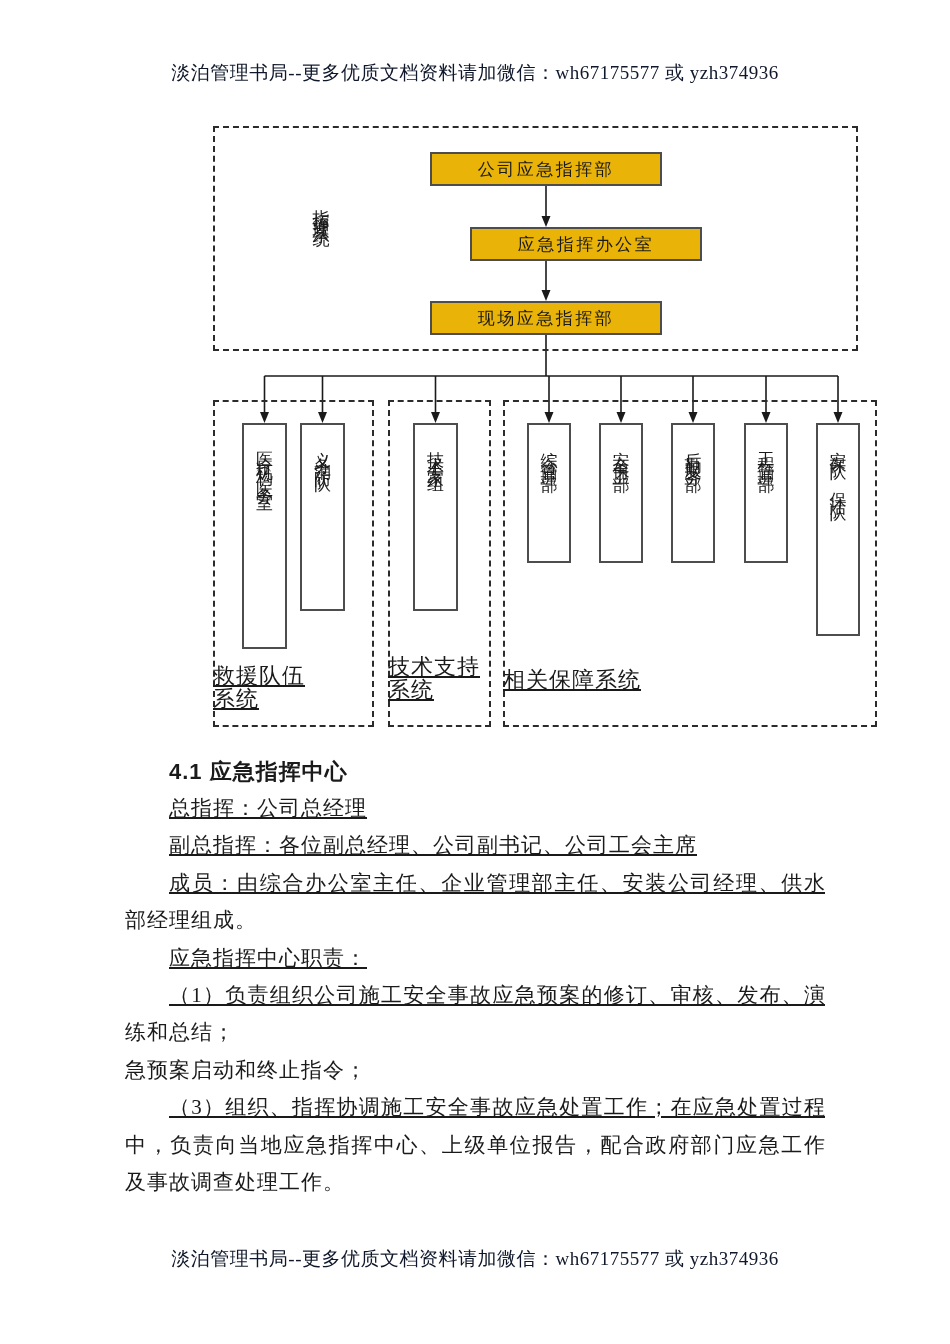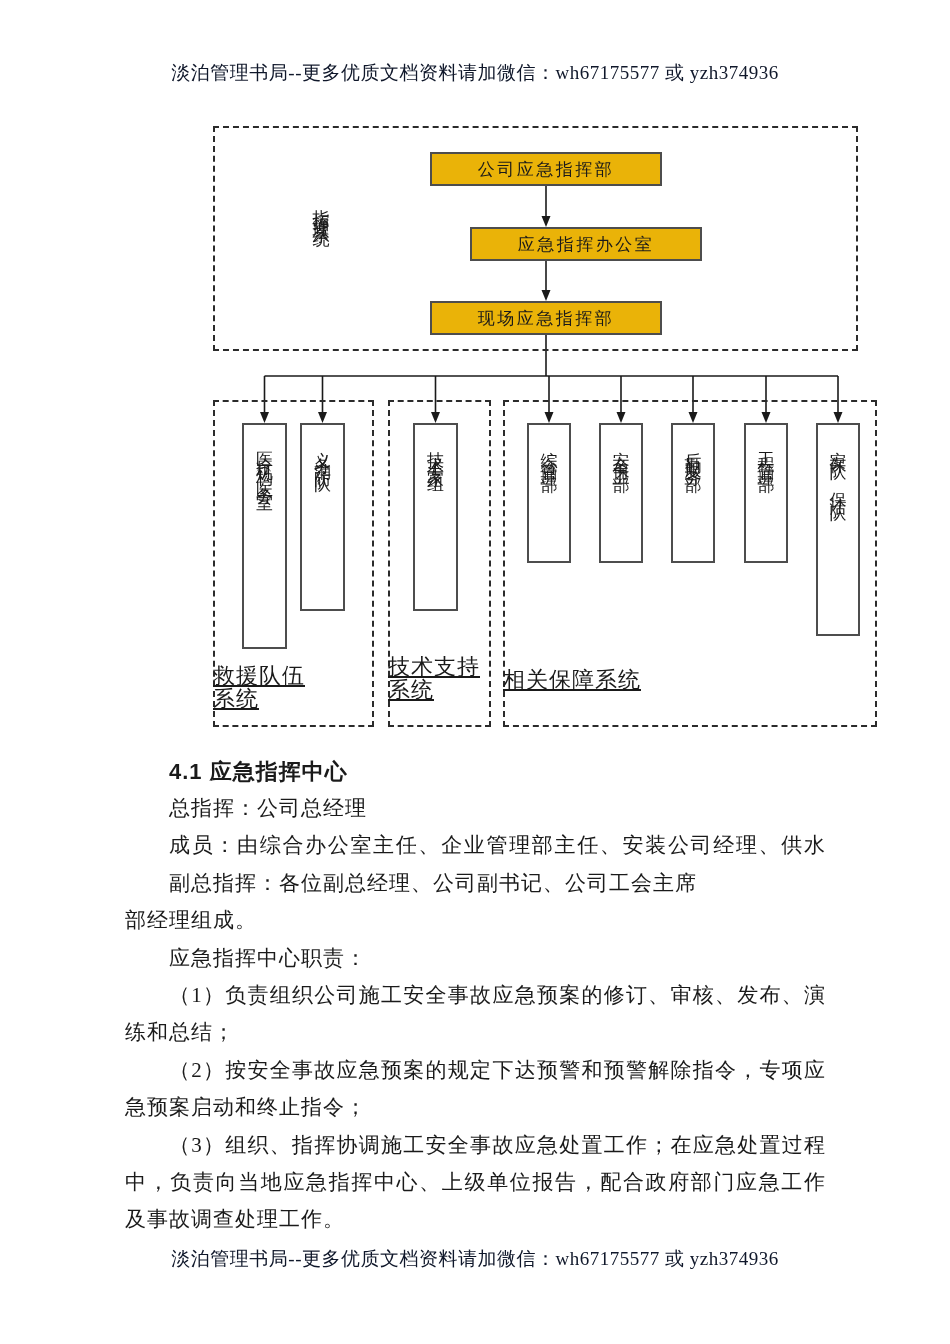--- a/index.html
+++ b/index.html
@@ -25,21 +25,21 @@
   .vside>span{writing-mode:vertical-rl;text-orientation:mixed;font-size:17px;letter-spacing:4px;line-height:1;}
   .group-label{position:absolute;text-align:left;font-size:22px;line-height:23px;letter-spacing:1px;text-decoration:underline;}
 
   
   .sec-heading{position:absolute;left:125px;top:753px;width:700px;height:37px;line-height:37px;
                font-family:"Liberation Sans","DejaVu Sans",sans-serif;
                font-weight:bold;font-size:22px;text-indent:44px;letter-spacing:1px;}
   .body-lines{position:absolute;left:125px;top:790px;width:700px;}
   .bl{height:37.4px;line-height:37.4px;font-size:21px;letter-spacing:1px;white-space:nowrap;}
   .bl.just{white-space:normal;text-align:justify;text-align-last:justify;letter-spacing:0;}
-  .bl.ind{text-indent:44px;}
+  .bl.ind{text-indent:44px;text-decoration:underline;}
 </style>
 </head>
 <body>
 
 <div class="page">
 
   <div class="watermark wm-top">淡泊管理书局--更多优质文档资料请加微信：wh67175577 或 yzh374936</div>
 
   <div class="diagram">
 
@@ -128,27 +128,26 @@
     <div class="group-label" style="left:503px;top:668px;width:374px;">
       <div>相关保障系统</div>
     </div>
 
   </div>
 
   <div class="sec-heading">4.1 应急指挥中心</div>
 
   <div class="body-lines">
     <div class="bl ind">总指挥：公司总经理</div>
+    <div class="bl ind">副总指挥：各位副总经理、公司副书记、公司工会主席</div>
     <div class="bl ind just">成员：由综合办公室主任、企业管理部主任、安装公司经理、供水</div>
-    <div class="bl ind">副总指挥：各位副总经理、公司副书记、公司工会主席</div>
     <div class="bl">部经理组成。</div>
     <div class="bl ind">应急指挥中心职责：</div>
     <div class="bl ind just">（1）负责组织公司施工安全事故应急预案的修订、审核、发布、演</div>
     <div class="bl">练和总结；</div>
-    <div class="bl ind just">（2）按安全事故应急预案的规定下达预警和预警解除指令，专项应</div>
     <div class="bl">急预案启动和终止指令；</div>
     <div class="bl ind just">（3）组织、指挥协调施工安全事故应急处置工作；在应急处置过程</div>
     <div class="bl just">中，负责向当地应急指挥中心、上级单位报告，配合政府部门应急工作</div>
     <div class="bl">及事故调查处理工作。</div>
   </div>
 
   <div class="watermark wm-bottom">淡泊管理书局--更多优质文档资料请加微信：wh67175577 或 yzh374936</div>
 
 </div>
 

